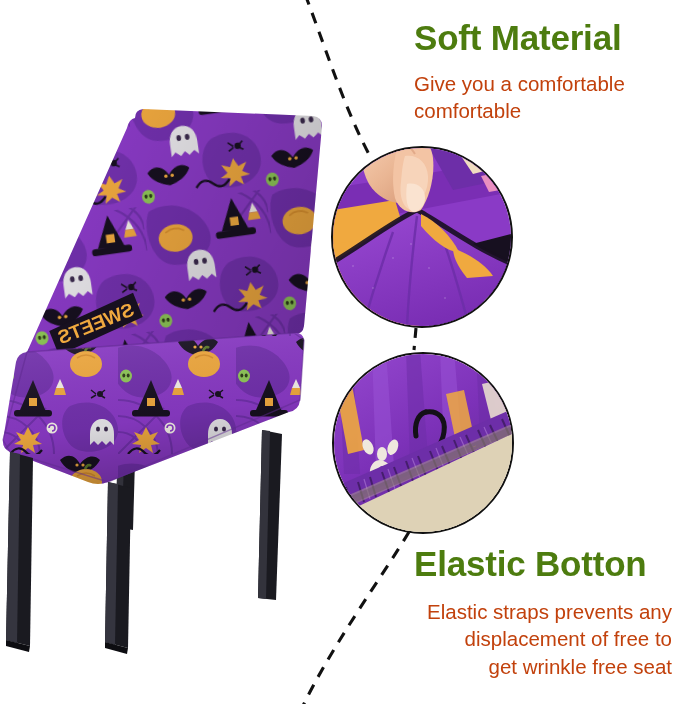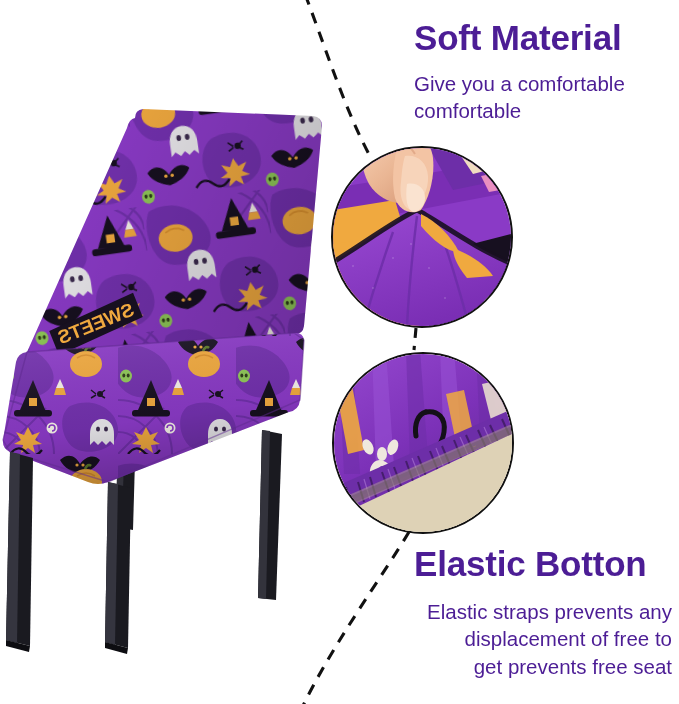--- a/index.html
+++ b/index.html
@@ -1,23 +1,23 @@
 <!DOCTYPE html>
 <html><head>
 <meta charset="utf-8">
 <style>
   html,body{margin:0;padding:0;background:#fff;}
   body{width:679px;height:704px;position:relative;overflow:hidden;
        font-family:"Liberation Sans","DejaVu Sans",sans-serif;background:#fff;}
   .stage{position:absolute;inset:0;width:679px;height:704px;background:#fff;}
 
   
-  .feature-title{position:absolute;font-size:35px;font-weight:700;color:#4c1d95;
+  .feature-title{position:absolute;font-size:35px;font-weight:700;color:#4d7c0f;
                  letter-spacing:-0.2px;line-height:1.05;white-space:nowrap;}
-  .feature-body{position:absolute;font-size:20.5px;font-weight:400;color:#4c1d95;
+  .feature-body{position:absolute;font-size:20.5px;font-weight:400;color:#c2410c;
                 line-height:1.33;}
   #soft-title{left:414px;top:20px;}
   #soft-body{left:414px;top:70px;width:252px;}
   #elastic-title{left:414px;top:546px;}
   #elastic-body{left:414px;top:598px;width:258px;text-align:right;}
 
   
   .connector{position:absolute;left:0;top:0;width:679px;height:704px;
              pointer-events:none;}
 
@@ -363,16 +363,16 @@
   <div class="feature-title" id="soft-title">Soft Material</div>
   <div class="feature-body" id="soft-body">
     <div>Give you a comfortable</div>
     <div>comfortable</div>
   </div>
 
   <div class="feature-title" id="elastic-title">Elastic Botton</div>
   <div class="feature-body" id="elastic-body">
     <div>Elastic straps prevents any</div>
     <div>displacement of free to</div>
-    <div>get prevents free seat</div>
+    <div>get wrinkle free seat</div>
   </div>
 
 </div>
 
 </body></html>

